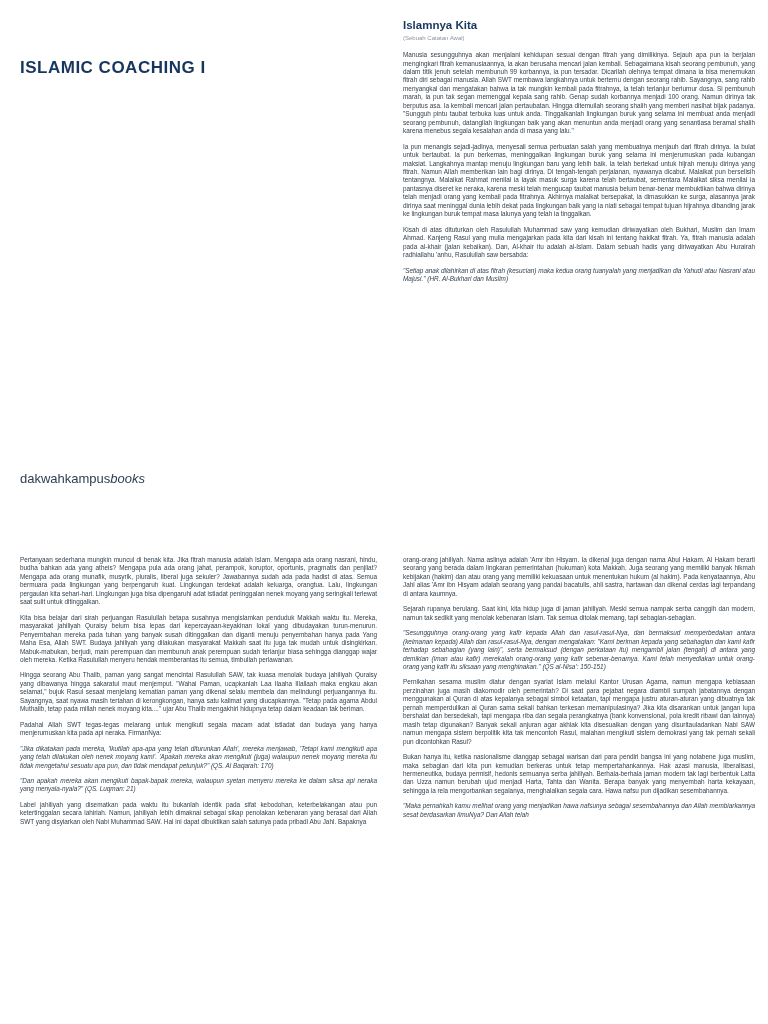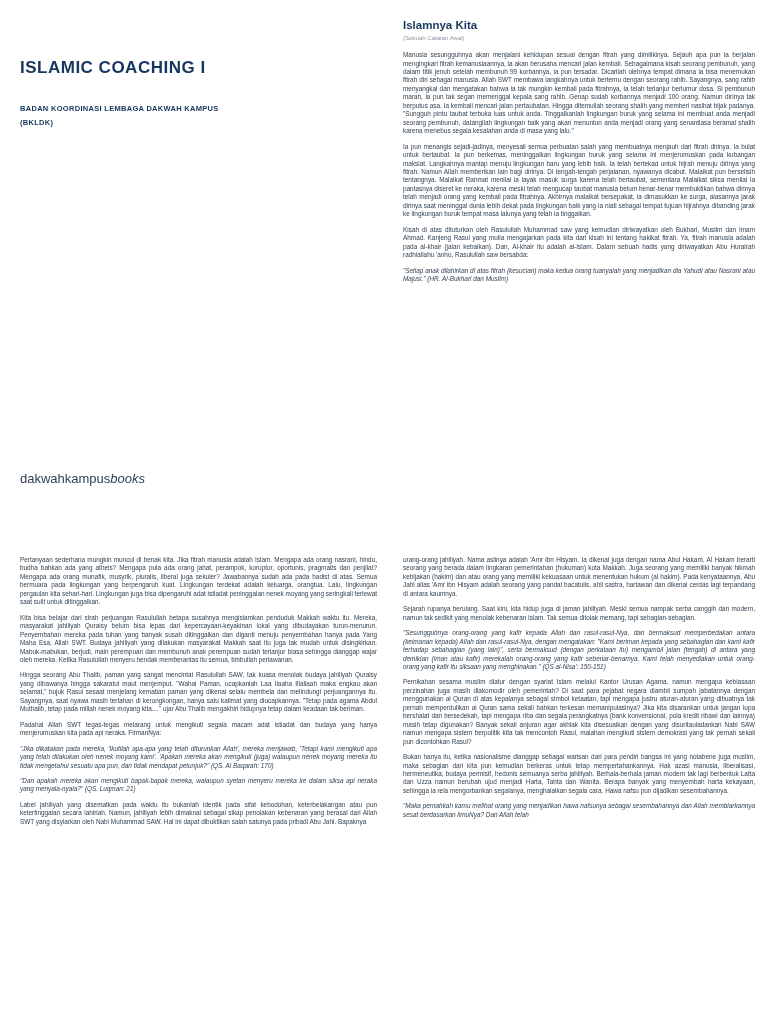--- a/index.html
+++ b/index.html
@@ -52,24 +52,20 @@
   .para{margin:0 0 7px 0;}
   .quote{margin:0 0 7px 0;font-style:italic;}
 </style>
 </head>
 <body>
 
 <div class="page">
 
   <div class="cover">
     <div class="cover-title">ISLAMIC COACHING I</div>
-    <div class="cover-org">
-      <div>BADAN KOORDINASI LEMBAGA DAKWAH KAMPUS</div>
-      <div>(BKLDK)</div>
-    </div>
     <div class="cover-brand"><span>dakwahkampus</span><span class="it">books</span></div>
   </div>
 
   <div class="col col-article">
     <h1 class="art-title">Islamnya Kita</h1>
     <div class="art-sub">(Sebuah Catatan Awal)</div>
     <p class="para">Manusia sesungguhnya akan menjalani kehidupan sesuai dengan fitrah yang dimilikinya. Sejauh apa pun ia berjalan mengingkari fitrah kemanusiaannya, ia akan berusaha mencari jalan kembali. Sebagaimana kisah seorang pembunuh, yang dalam titik jenuh setelah membunuh 99 korbannya, ia pun tersadar. Dicarilah olehnya tempat dimana ia bisa menemukan fitrah diri sebagai manusia. Allah SWT membawa langkahnya untuk bertemu dengan seorang rahib. Sayangnya, sang rahib menyangkal dan mengatakan bahwa ia tak mungkin kembali pada fitrahnya, ia telah terlanjur berlumur dosa. Si pembunuh marah, ia pun tak segan memenggal kepala sang rahib. Genap sudah korbannya menjadi 100 orang. Namun dirinya tak berputus asa. Ia kembali mencari jalan pertaubatan. Hingga ditemuilah seorang shalih yang memberi nasihat bijak padanya. "Sungguh pintu taubat terbuka luas untuk anda. Tinggalkanlah lingkungan buruk yang selama ini membuat anda menjadi seorang pembunuh, datangilah lingkungan baik yang akan menuntun anda menjadi orang yang senantiasa beramal shalih karena menebus segala kesalahan anda di masa yang lalu."</p>
     <p class="para">Ia pun menangis sejadi-jadinya, menyesali semua perbuatan salah yang membuatnya menjauh dari fitrah dirinya. Ia bulat untuk bertaubat. Ia pun berkemas, meninggalkan lingkungan buruk yang selama ini menjerumuskan pada kubangan maksiat. Langkahnya mantap menuju lingkungan baru yang lebih baik. Ia telah bertekad untuk hijrah menuju dirinya yang fitrah. Namun Allah memberikan lain bagi dirinya. Di tengah-tengah perjalanan, nyawanya dicabut. Malaikat pun berselisih tentangnya. Malaikat Rahmat menilai ia layak masuk surga karena telah bertaubat, sementara Malaikat siksa menilai ia pantasnya diseret ke neraka, karena meski telah mengucap taubat manusia belum benar-benar membuktikan bahwa dirinya telah menjadi orang yang kembali pada fitrahnya. Akhirnya malaikat bersepakat, ia dimasukkan ke surga, alasannya jarak dirinya saat meninggal dunia lebih dekat pada lingkungan baik yang ia niati sebagai tempat tujuan hijrahnya dibanding jarak ke lingkungan buruk tempat masa lalunya yang telah ia tinggalkan.</p>
     <p class="para">Kisah di atas dituturkan oleh Rasulullah Muhammad saw yang kemudian diriwayatkan oleh Bukhari, Muslim dan Imam Ahmad. Kanjeng Rasul yang mulia mengajarkan pada kita dari kisah ini tentang hakikat fitrah. Ya, fitrah manusia adalah pada al-khair (jalan kebaikan). Dan, Al-khair itu adalah al-Islam. Dalam sebuah hadis yang diriwayatkan Abu Hurairah radhiallahu 'anhu, Rasulullah saw bersabda:</p>
     <p class="quote">"Setiap anak dilahirkan di atas fitrah (kesucian) maka kedua orang tuanyalah yang menjadikan dia Yahudi atau Nasrani atau Majusi." (HR. Al-Bukhari dan Muslim)</p>

